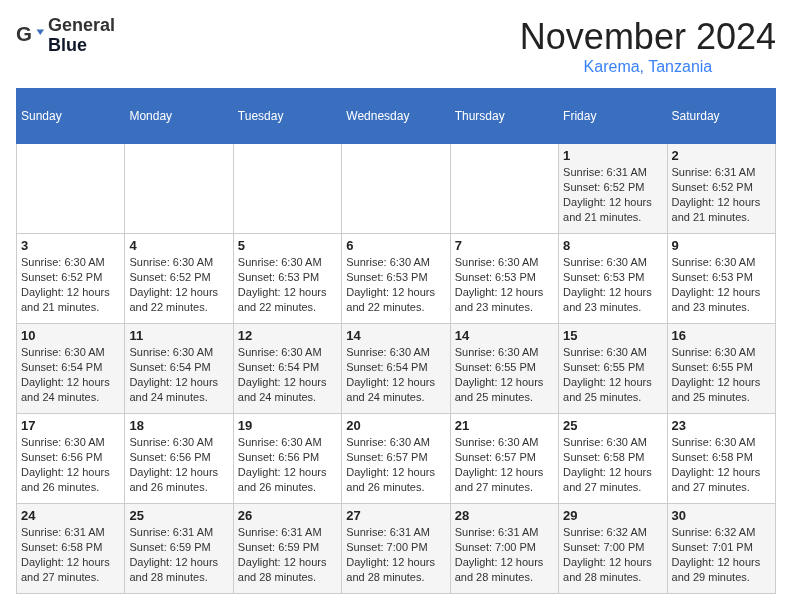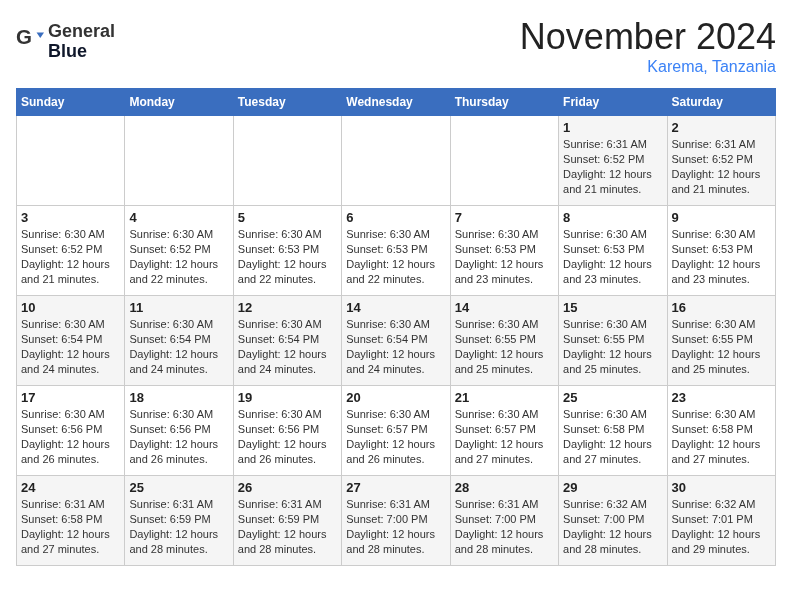--- a/index.html
+++ b/index.html
@@ -18,60 +18,59 @@
     }
     .logo {
       display: flex;
       align-items: center;
       gap: 4px;
     }
     .logo-text {
       display: flex;
       flex-direction: column;
       line-height: 1.1;
-      margin-top: 6px;
     }
     .logo-general {
       font-size: 18px;
       font-weight: bold;
       color: #333;
     }
     .logo-blue {
       font-size: 18px;
       font-weight: bold;
       color: #0f172a;
     }
     .logo-icon {
       width: 28px;
       height: 28px;
     }
     .title-area {
-      text-align: right;
+      text-align: center;
       margin-left: 8px;
     }
     .month-title {
       font-size: 36px;
       font-weight: normal;
       color: #222;
     }
     .location {
       font-size: 16px;
       color: #3b82f6;
     }
     table {
       width: 100%;
       border-collapse: collapse;
       table-layout: fixed;
     }
     thead th {
       background-color: #3a6ebf;
       color: #fff;
       font-size: 12px;
-      font-weight: bold;
-      padding: 6px 4px;
+      font-weight: normal;
+      padding: 20px 4px;
       text-align: left;
       border: 1px solid #3a6ebf;
     }
     tbody td {
       border: 1px solid #ccc;
       vertical-align: top;
       padding: 4px;
       font-size: 10px;
       color: #333;
       height: 90px;

